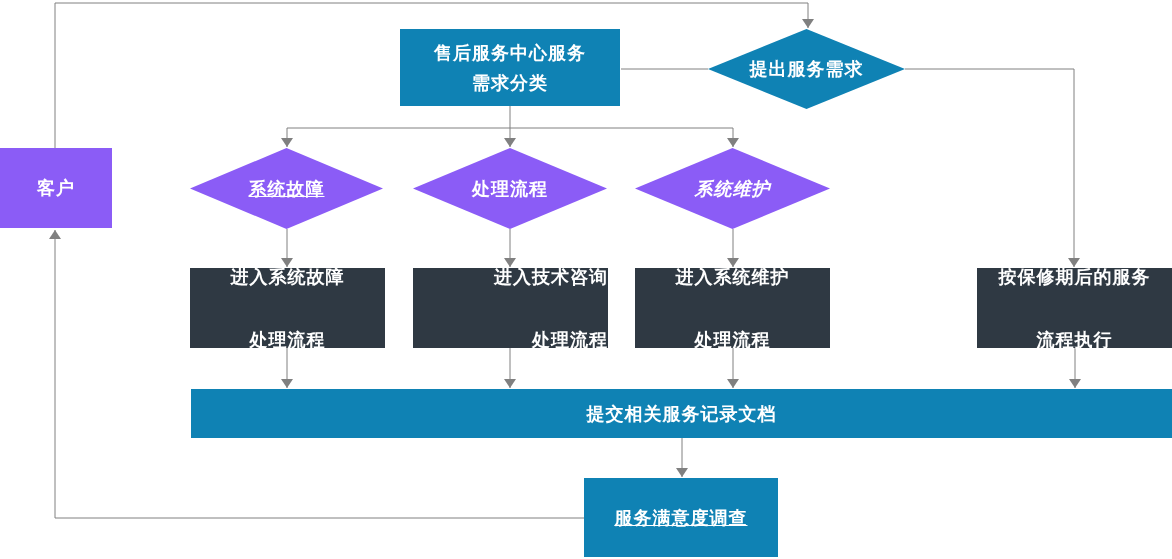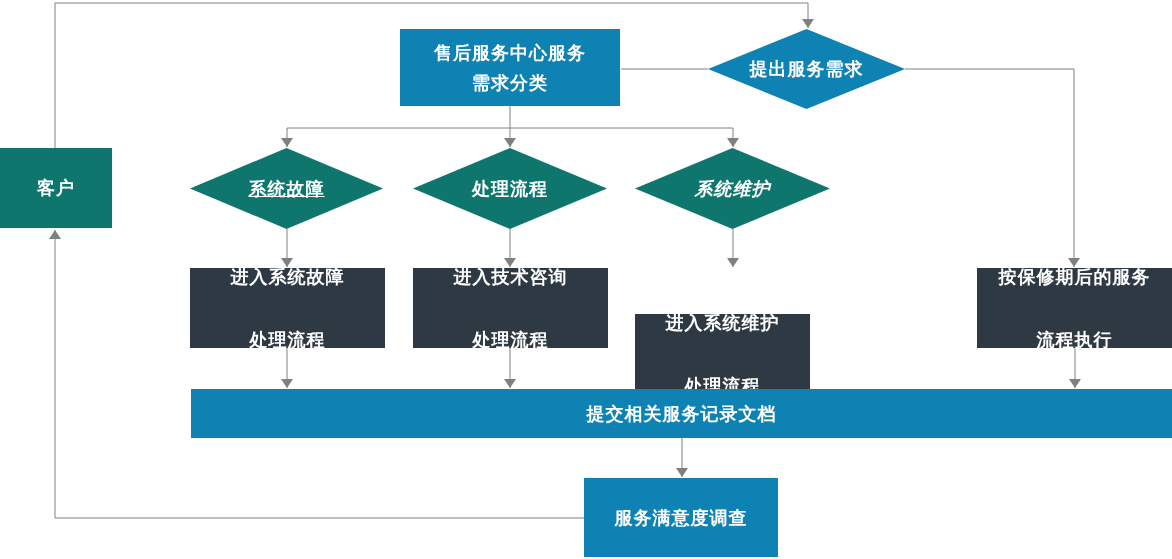--- a/index.html
+++ b/index.html
@@ -3,21 +3,21 @@
 <meta charset="utf-8">
 <style>
   html,body{margin:0;padding:0;background:#ffffff;}
   .canvas{position:relative;width:1172px;height:559px;background:#ffffff;overflow:hidden;
           font-family:"Liberation Sans","DejaVu Sans",sans-serif;}
   .edges{position:absolute;left:0;top:0;z-index:0;}
   .node{position:absolute;display:flex;flex-direction:column;align-items:center;justify-content:center;
         color:#ffffff;font-weight:bold;font-size:18px;letter-spacing:1px;text-align:center;
         line-height:30px;z-index:1;box-sizing:border-box;}
   .fill-blue{background:#0F82B4;}
-  .fill-slate{background:#0f766e;}
+  .fill-slate{background:#8b5cf6;}
   .fill-dark{background:#2F3943;gap:33px;}
   .diamond{clip-path:polygon(50% 0,100% 50%,50% 100%,0 50%);}
 </style>
 </head>
 <body>
 
 <div class="canvas">
 
   <svg class="edges" width="1172" height="559" viewBox="0 0 1172 559">
     <defs>
@@ -69,36 +69,36 @@
 
   <div class="node fill-slate diamond" style="left:635px;top:148px;width:195px;height:81px;font-style:italic;">
     <div>系统维护</div>
   </div>
 
   <div class="node fill-dark" style="left:190px;top:268px;width:195px;height:80px;">
     <div>进入系统故障</div>
     <div>处理流程</div>
   </div>
 
-  <div class="node fill-dark" style="left:413px;top:268px;width:195px;height:80px;">
+  <div class="node fill-dark" style="left:413px;top:268px;width:195px;height:80px;align-items:flex-end;">
     <div>进入技术咨询</div>
     <div>处理流程</div>
   </div>
 
-  <div class="node fill-dark" style="left:635px;top:268px;width:175px;height:80px;margin-top:46px;">
+  <div class="node fill-dark" style="left:635px;top:268px;width:195px;height:80px;">
     <div>进入系统维护</div>
     <div>处理流程</div>
   </div>
 
   <div class="node fill-dark" style="left:977px;top:268px;width:195px;height:80px;">
     <div>按保修期后的服务</div>
     <div>流程执行</div>
   </div>
 
   <div class="node fill-blue" style="left:191px;top:389px;width:981px;height:49px;">
     <div>提交相关服务记录文档</div>
   </div>
 
-  <div class="node fill-blue" style="left:584px;top:478px;width:194px;height:79px;">
+  <div class="node fill-blue" style="left:584px;top:478px;width:194px;height:79px;text-decoration:underline;">
     <div>服务满意度调查</div>
   </div>
 
 </div>
 
 </body></html>

